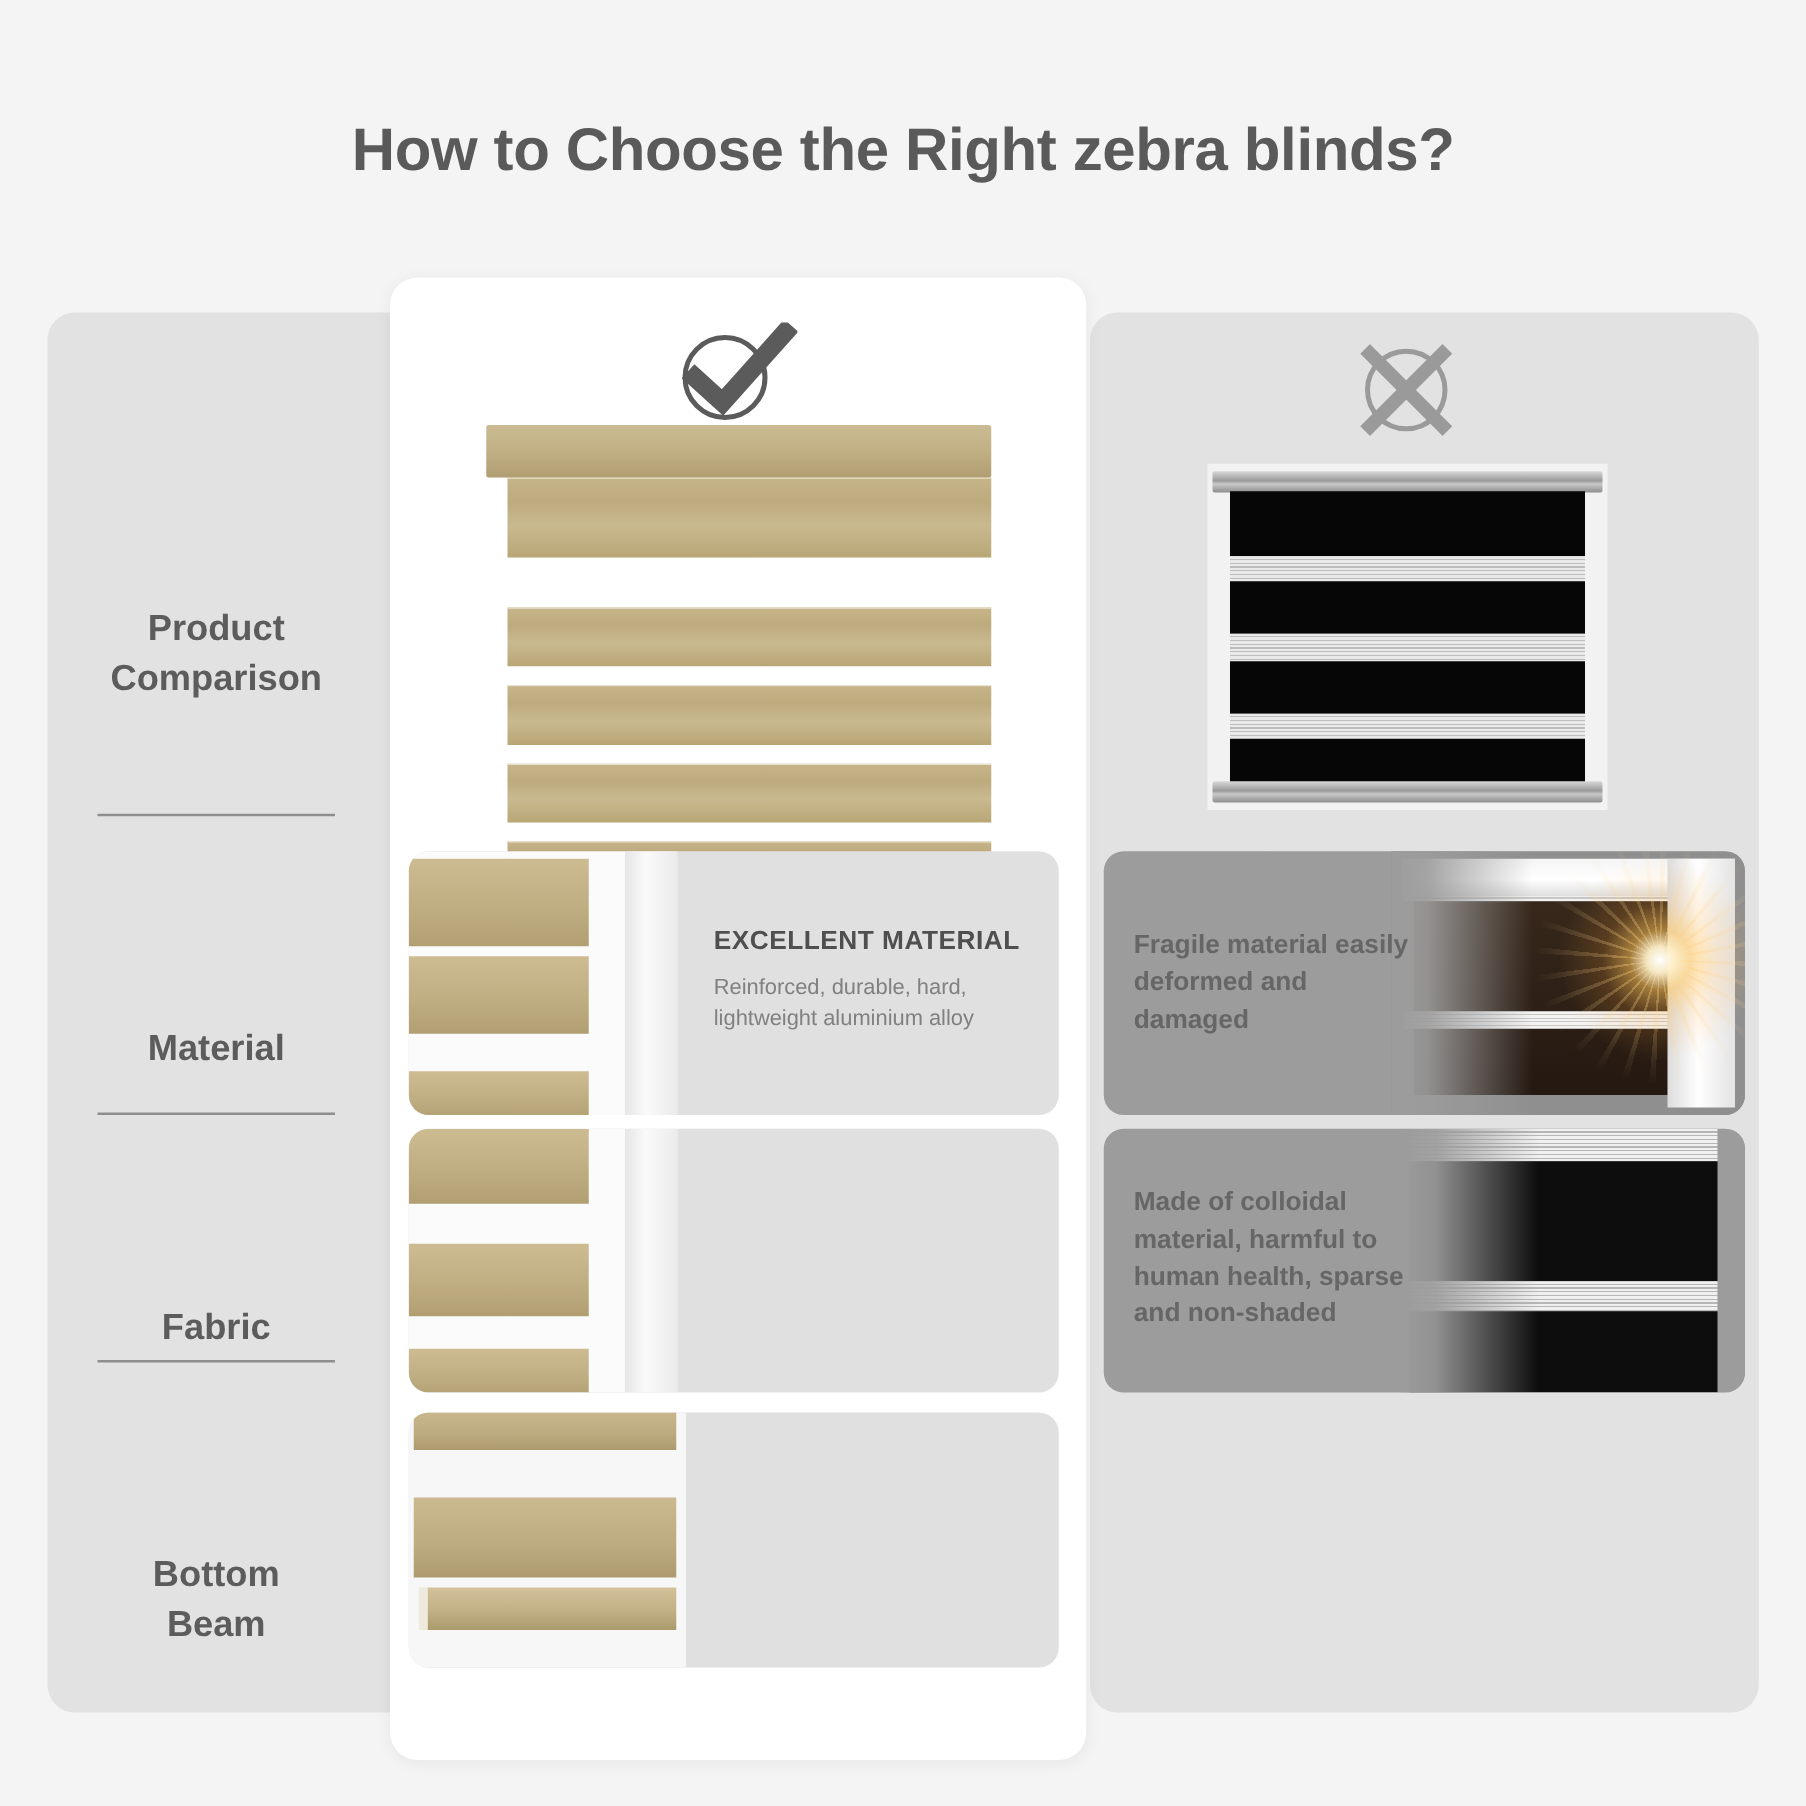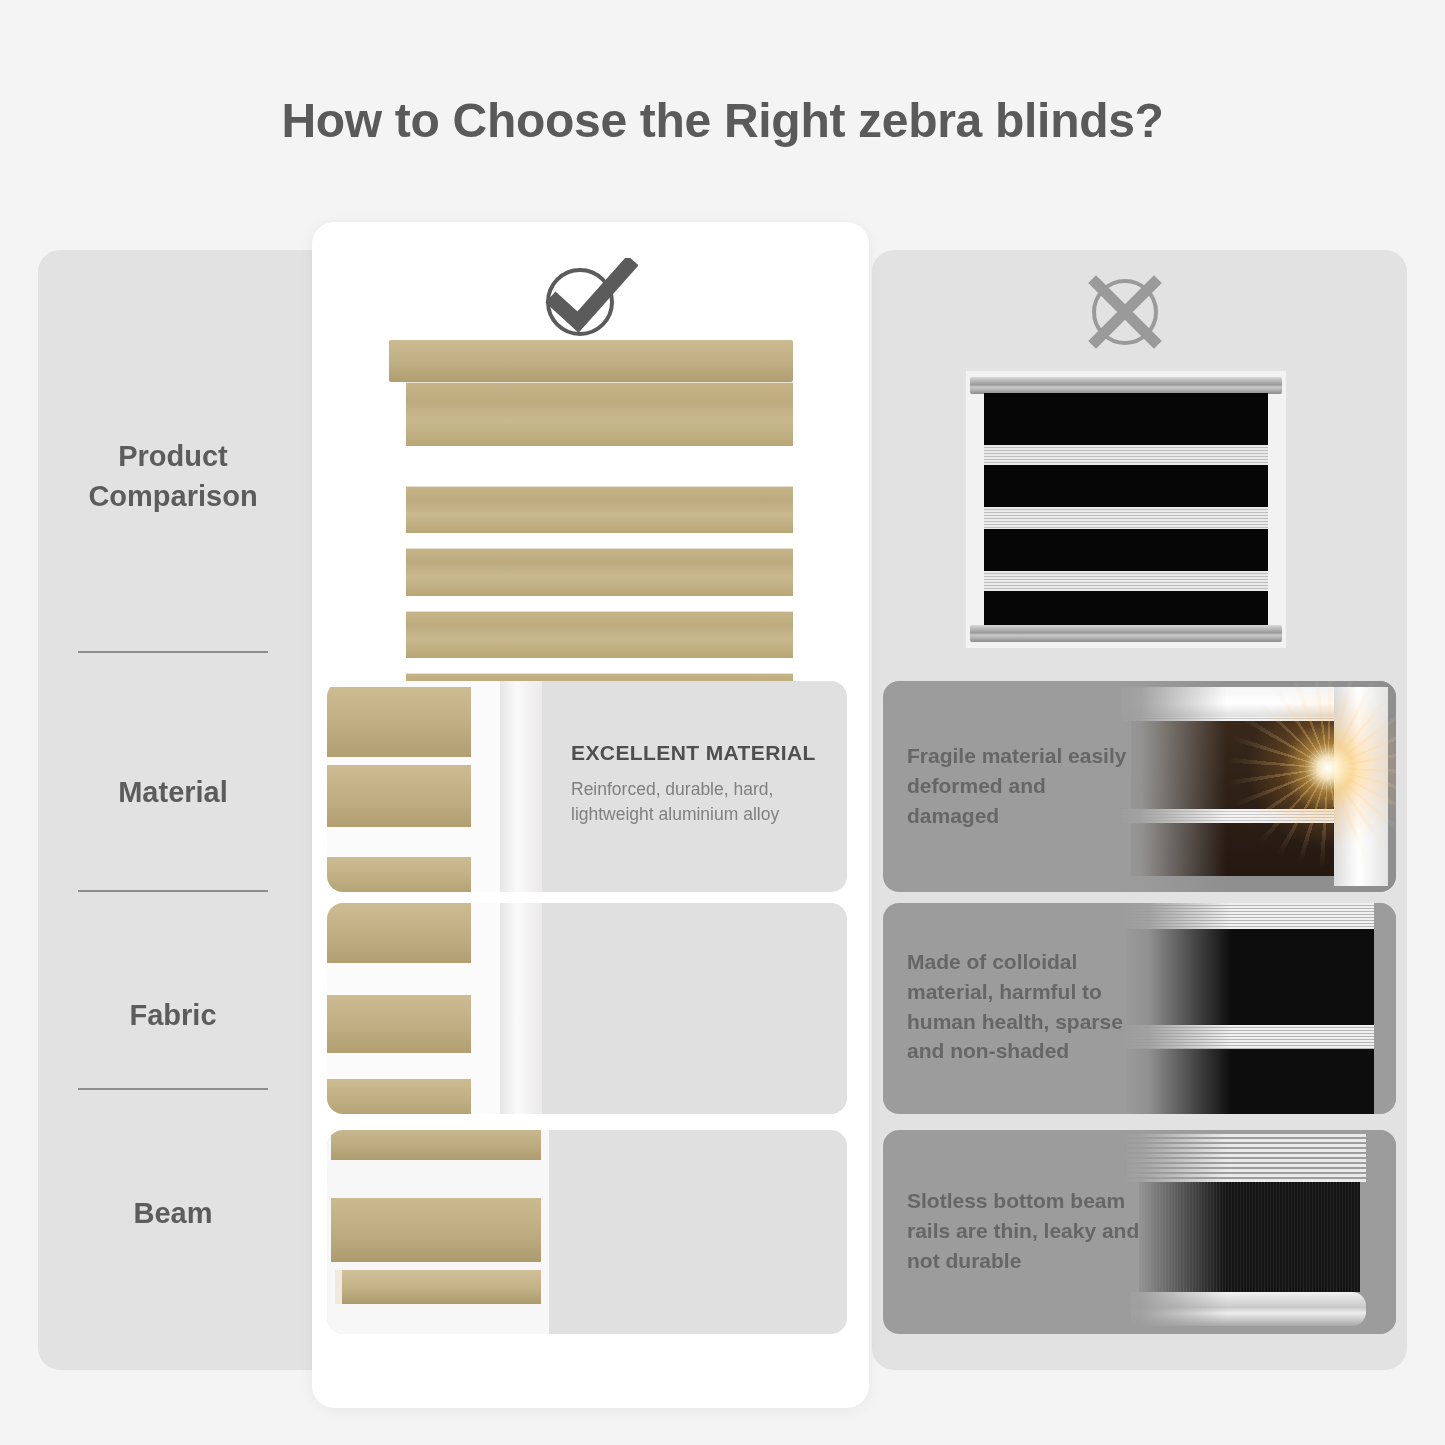--- a/index.html
+++ b/index.html
@@ -38,20 +38,21 @@
     background:#ffffff; border-radius:22px;
     box-shadow:0 2px 14px rgba(0,0,0,0.06);
   }
 
   
   .side-label {
     position:absolute; left:48px; width:250px;
     text-align:center;
     font-size:29px; font-weight:bold; color:#5c5c5c;
     line-height:1.38;
+    margin-top:47px;
   }
   .side-divider {
     position:absolute; left:78px; width:190px; height:2px;
     background:#8e8e8e;
   }
 
   
   .status-icon { position:absolute; }
 
   
@@ -221,20 +222,21 @@
     <div>Material</div>
   </div>
   <div class="side-divider" style="top:890px;"></div>
 
   <div class="side-label" style="top:995px;">
     <div>Fabric</div>
   </div>
   <div class="side-divider" style="top:1088px;"></div>
 
   <div class="side-label" style="top:1193px;">
+    <div>Bottom</div>
     <div>Beam</div>
   </div>
 
   <div class="status-icon" style="left:538px; top:258px;">
     <svg width="100" height="82" viewBox="0 0 100 82">
       <circle cx="42" cy="44" r="32" fill="none" stroke="#5b5b5b" stroke-width="4"></circle>
       <path d="M18 44 L40 64 L90 8" fill="none" stroke="#5b5b5b" stroke-width="15" stroke-linecap="square" stroke-linejoin="miter"></path>
     </svg>
   </div>
 
@@ -328,27 +330,14 @@
   <div class="fcard fcard-good" style="left:327px; top:1130px; width:520px; height:204px;">
     <div class="fcard-img" style="left:0; width:222px;">
       <div class="beamwin">
         <div class="bslat wood-tex" style="top:-4px; height:34px;"></div>
         <div class="bslat wood-tex" style="top:68px; height:64px;"></div>
         <div class="bbar wood-tex" style="top:140px;"></div>
       </div>
     </div>
   </div>
 
-  <div class="fcard fcard-bad" style="left:883px; top:1130px; width:513px; height:204px;">
-    <div class="fcard-img" style="left:230px; width:283px;">
-      <div class="beamdark">
-        <div class="blinds"></div>
-        <div class="panel"></div>
-        <div class="rail2"></div>
-        <div class="blurmask"></div>
-      </div>
-    </div>
-    <div class="fcard-text" style="left:24px; top:56px; width:235px;">
-      <div class="badtext">Slotless bottom beam rails are thin, leaky and not durable</div>
-    </div>
-  </div>
 
 </div>
 
 </body></html>

